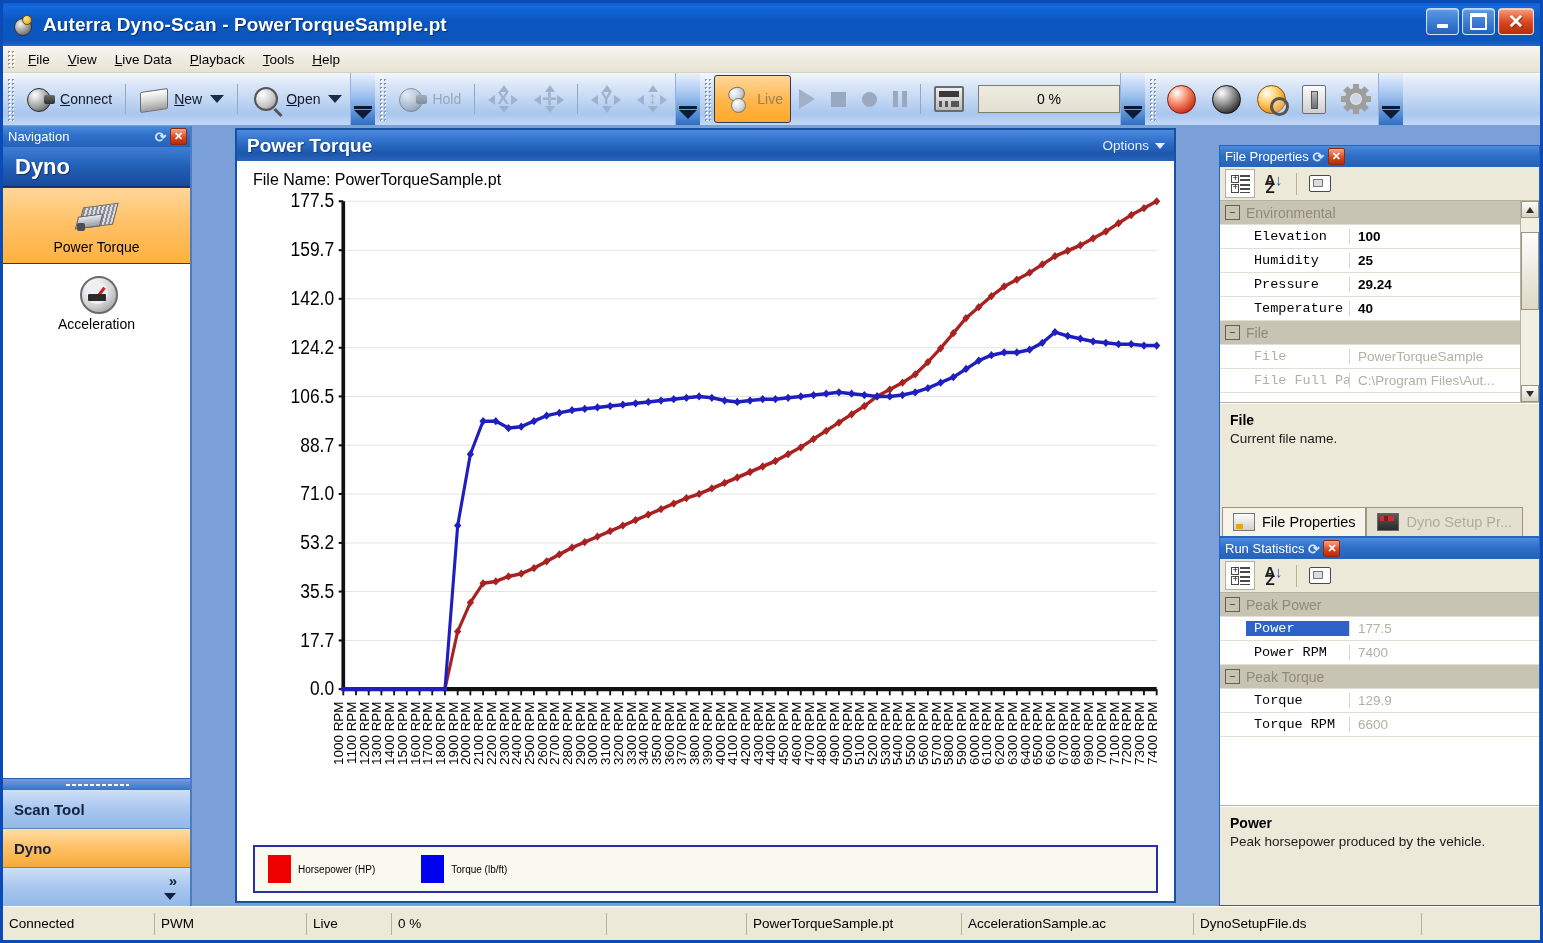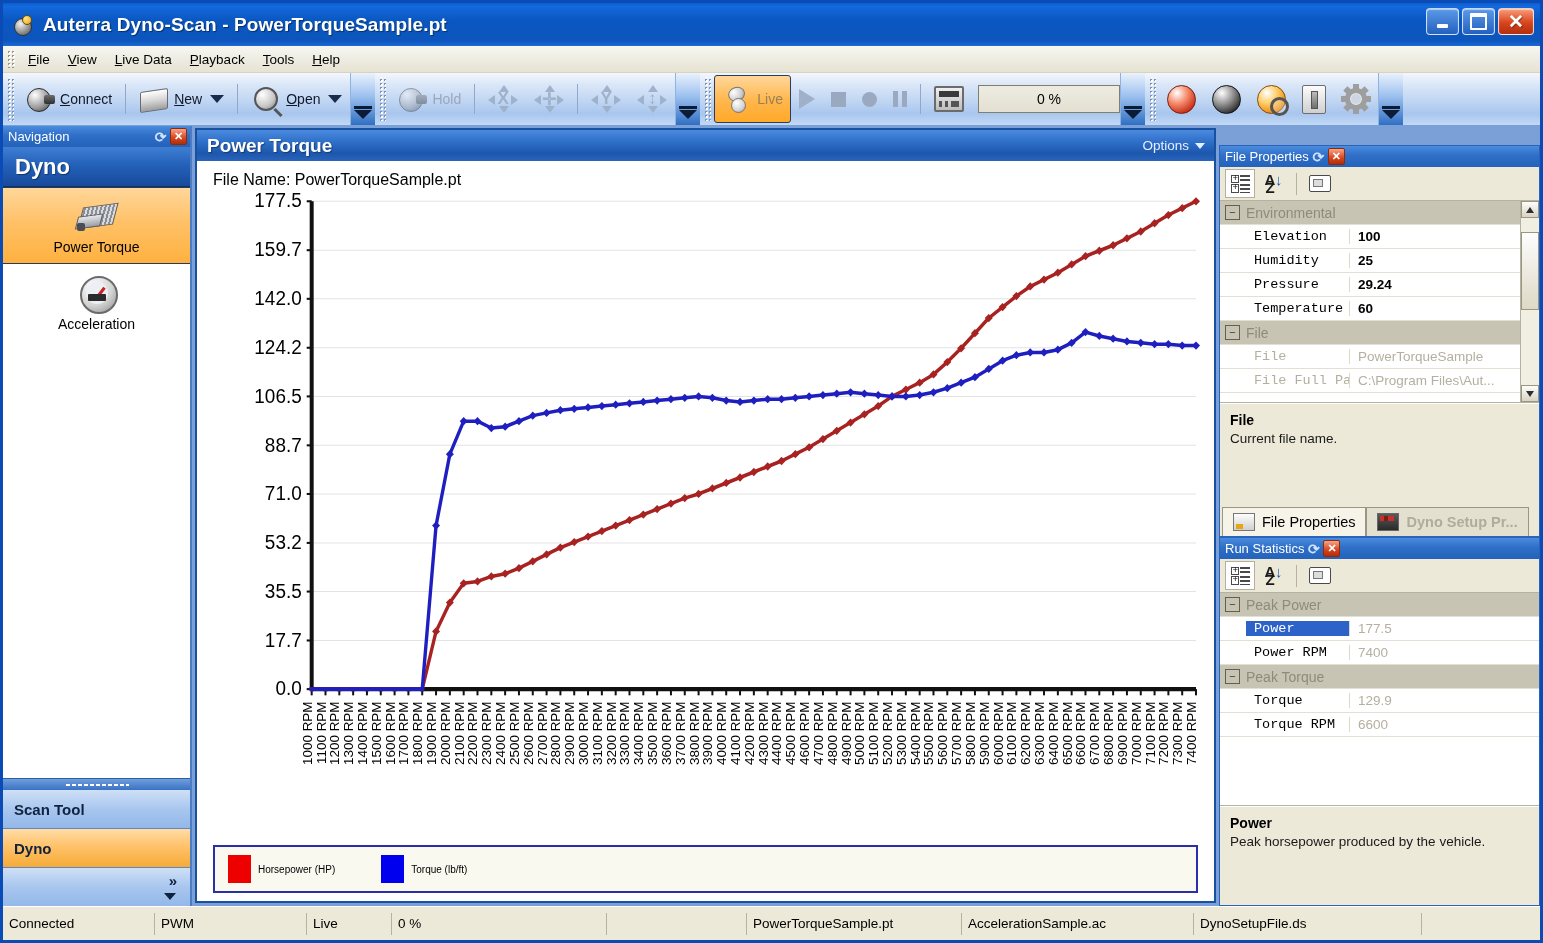--- a/index.html
+++ b/index.html
@@ -114,21 +114,21 @@
   .gearico .t4{position:absolute;left:11px;top:-1px;width:6px;height:30px;background:#9e9e9e;transform:rotate(-45deg);}
   .gearico .hole{position:absolute;left:9px;top:9px;width:10px;height:10px;border-radius:50%;background:#cdd6e4;}
   .xyico{width:30px;height:28px;position:relative;color:#9fb2cc;font-weight:bold;font-size:17px;
      display:flex;align-items:center;justify-content:center;}
   .xyico .ar{position:absolute;width:0;height:0;}
   .xyico .l{left:0;top:10px;border-top:5px solid transparent;border-bottom:5px solid transparent;border-right:7px solid #9fb2cc;}
   .xyico .r{right:0;top:10px;border-top:5px solid transparent;border-bottom:5px solid transparent;border-left:7px solid #9fb2cc;}
   .xyico .u{top:0;left:11px;border-left:5px solid transparent;border-right:5px solid transparent;border-bottom:7px solid #9fb2cc;}
   .xyico .d{bottom:0;left:11px;border-left:5px solid transparent;border-right:5px solid transparent;border-top:7px solid #9fb2cc;}
   
-  .workspace{flex:1 1 auto;display:flex;min-height:0;background:#7ba0d8;}
+  .workspace{flex:1 1 auto;display:flex;min-height:0;background:#7ba0d8;gap:40px;}
   
   .navpanel{width:187px;flex:0 0 187px;display:flex;flex-direction:column;background:#fff;
       border-right:2px solid #4c7cc4;}
   .panelcap{height:21px;flex:0 0 21px;display:flex;align-items:center;padding:0 3px 0 5px;
       background:linear-gradient(180deg,#4a8cde,#2f6fc8 45%,#2462bb);color:#fff;font-size:13px;}
   .panelcap .ct{flex:1 1 auto;white-space:nowrap;overflow:hidden;}
   .capbtn{width:15px;height:15px;margin-left:2px;display:flex;align-items:center;justify-content:center;font-size:11px;}
   .capbtn.pin{color:#cfe3ff;font-size:14px;font-weight:bold;}
   .capbtn.cls{background:linear-gradient(180deg,#f5a58a,#d8441d 60%,#ad2f0c);border:1px solid #8c2a0a;border-radius:2px;
       color:#fff;font-weight:bold;font-size:11px;line-height:11px;}
@@ -228,21 +228,21 @@
   .tri{width:0;height:0;}
   .tri.up{border-left:4px solid transparent;border-right:4px solid transparent;border-bottom:6px solid #2e2e2e;}
   .tri.dn{border-left:4px solid transparent;border-right:4px solid transparent;border-top:6px solid #2e2e2e;}
   .desc{flex:0 0 82px;background:#ece9d8;padding:8px 10px;border-top:1px solid #fff;}
   .desc .dh{font-size:14px;font-weight:bold;color:#000;margin-bottom:2px;}
   .desc .db{font-size:13.5px;color:#1a1a1a;line-height:1.35;}
   .tabrow{flex:0 0 34px;display:flex;align-items:flex-end;background:#ece9d8;padding:0 2px;}
   .ptab{height:29px;display:flex;align-items:center;gap:7px;padding:0 10px;border:1px solid #9b9684;
       border-bottom:none;font-size:14.5px;box-sizing:border-box;}
   .ptab.on{background:#f6f4e9;color:#000;}
-  .ptab.off{background:#e3e0d0;color:#b0ac9c;font-weight:bold;}
+  .ptab.off{background:#e3e0d0;color:#b0ac9c;}
   .tabico{width:20px;height:16px;position:relative;flex:0 0 20px;}
   .tabico.doc{background:linear-gradient(180deg,#fdfdfd,#cfcfcf);border:1px solid #777;}
   .tabico.doc:after{content:"";position:absolute;left:2px;bottom:1px;width:7px;height:5px;background:#e8a317;}
   .tabico.dyno{background:linear-gradient(180deg,#5a5a5a,#2a2a2a);border:1px solid #666;}
   .tabico.dyno:after{content:"";position:absolute;left:2px;top:2px;width:14px;height:5px;
       background:linear-gradient(90deg,#c4322a 0 4px,#7a1d18 4px 8px,#c4322a 8px 14px);}
   
   .statusbar{height:33px;flex:0 0 33px;display:flex;align-items:center;background:#ece9d8;
       border-top:1px solid #fff;font-size:13.5px;color:#000;}
   .scell{height:22px;display:flex;align-items:center;padding-left:6px;
@@ -816,21 +816,21 @@
               <div class="grow indent">
                 <span class="k">Humidity</span>
                 <span class="v">25</span>
               </div>
               <div class="grow indent">
                 <span class="k">Pressure</span>
                 <span class="v">29.24</span>
               </div>
               <div class="grow indent">
                 <span class="k">Temperature</span>
-                <span class="v">60</span>
+                <span class="v">40</span>
               </div>
               <div class="grow cat">
                 <span class="exp">−</span>
                 <span>File</span>
               </div>
               <div class="grow indent dim">
                 <span class="k">File</span>
                 <span class="v">PowerTorqueSample</span>
               </div>
               <div class="grow indent dim">

